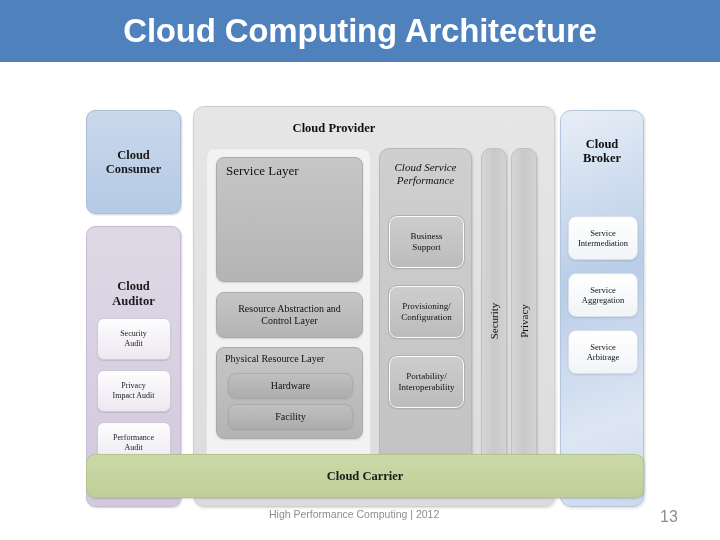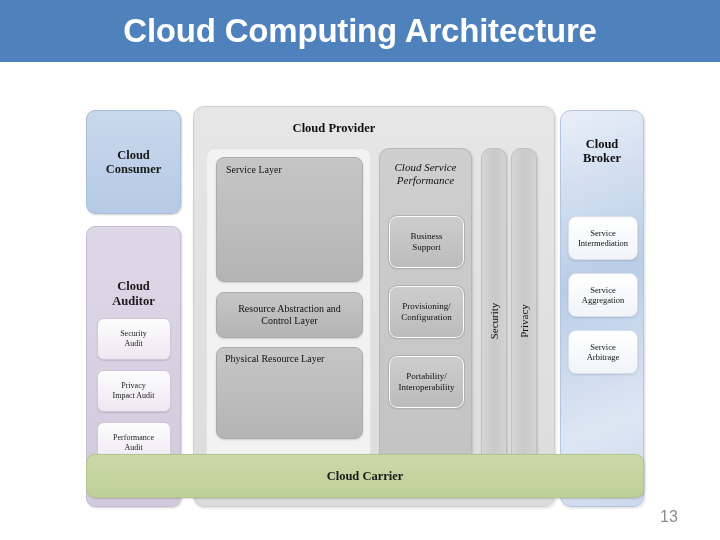--- a/index.html
+++ b/index.html
@@ -97,21 +97,21 @@
   .gbox {
     position: absolute;
     background: linear-gradient(180deg,#c6c6c6 0%, #b4b4b4 100%);
     border: 1px solid #ababab;
     border-radius: 8px;
     font-family: "Liberation Serif", serif;
     color: #111; font-size: 10px;
     box-shadow: 0 1px 2px rgba(0,0,0,0.14);
   }
   .service-layer { left: 9px; top: 8px; width: 147px; height: 125px; }
-  .sl-label { position: absolute; left: 9px; top: 6px; font-size: 10px; }
+  .sl-label { position: absolute; left: 9px; top: 6px; font-size: 13px; }
 
   
   .saas {
     position: absolute; left: 8px; top: 22px; width: 131px; height: 96px;
     background: #f5dfe0; border: 1px solid #e5cdcf; border-radius: 7px;
   }
   .saas-lbl { position: absolute; left: 0; top: 5px; width: 122px; text-align: center; font-size: 10px; }
   .paas {
     position: absolute; left: 0px; top: 30px; width: 107px; height: 66px;
     background: #dce6f1; border: 1px solid #c6d6e8; border-radius: 7px;
@@ -283,20 +283,26 @@
 
         <div class="gbox ral">
           <div>
             <div>Resource Abstraction and</div>
             <div>Control Layer</div>
           </div>
         </div>
 
         <div class="gbox prl">
           <div class="prl-label">Physical Resource Layer</div>
+          <div class="gbox hw">
+            <span>Hardware</span>
+          </div>
+          <div class="gbox fac">
+            <span>Facility</span>
+          </div>
         </div>
       </div>
 
       <div class="csm">
         <div class="csm-title">
           <div>Cloud Service</div>
           <div>Performance</div>
         </div>
         <div class="subbox2 csm-b1">
           <div>
@@ -350,15 +356,16 @@
         </div>
       </div>
     </div>
 
     <div class="card carrier">
       <span>Cloud Carrier</span>
     </div>
 
   </div>
 
+  <div class="footer-text">High Performance Computing | 2012</div>
   <div class="page-num">13</div>
 
 </div>
 
 </body></html>

